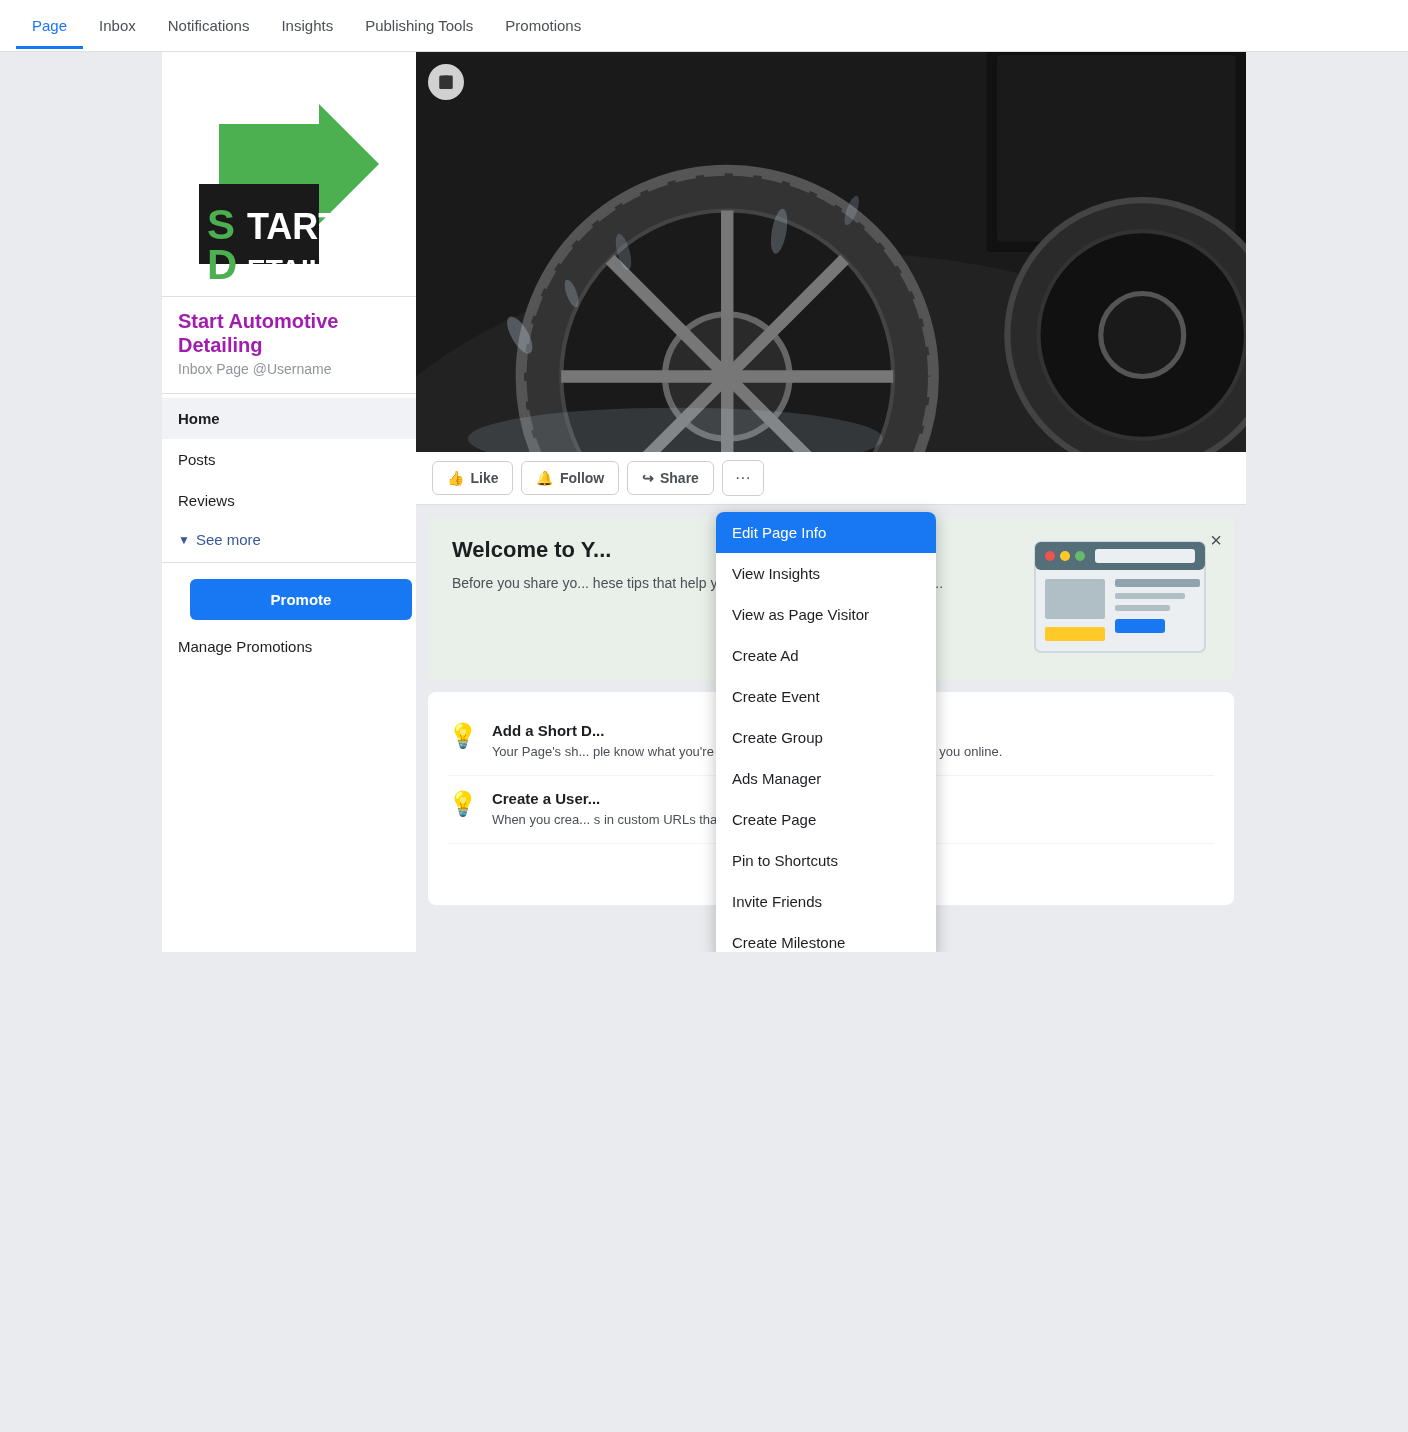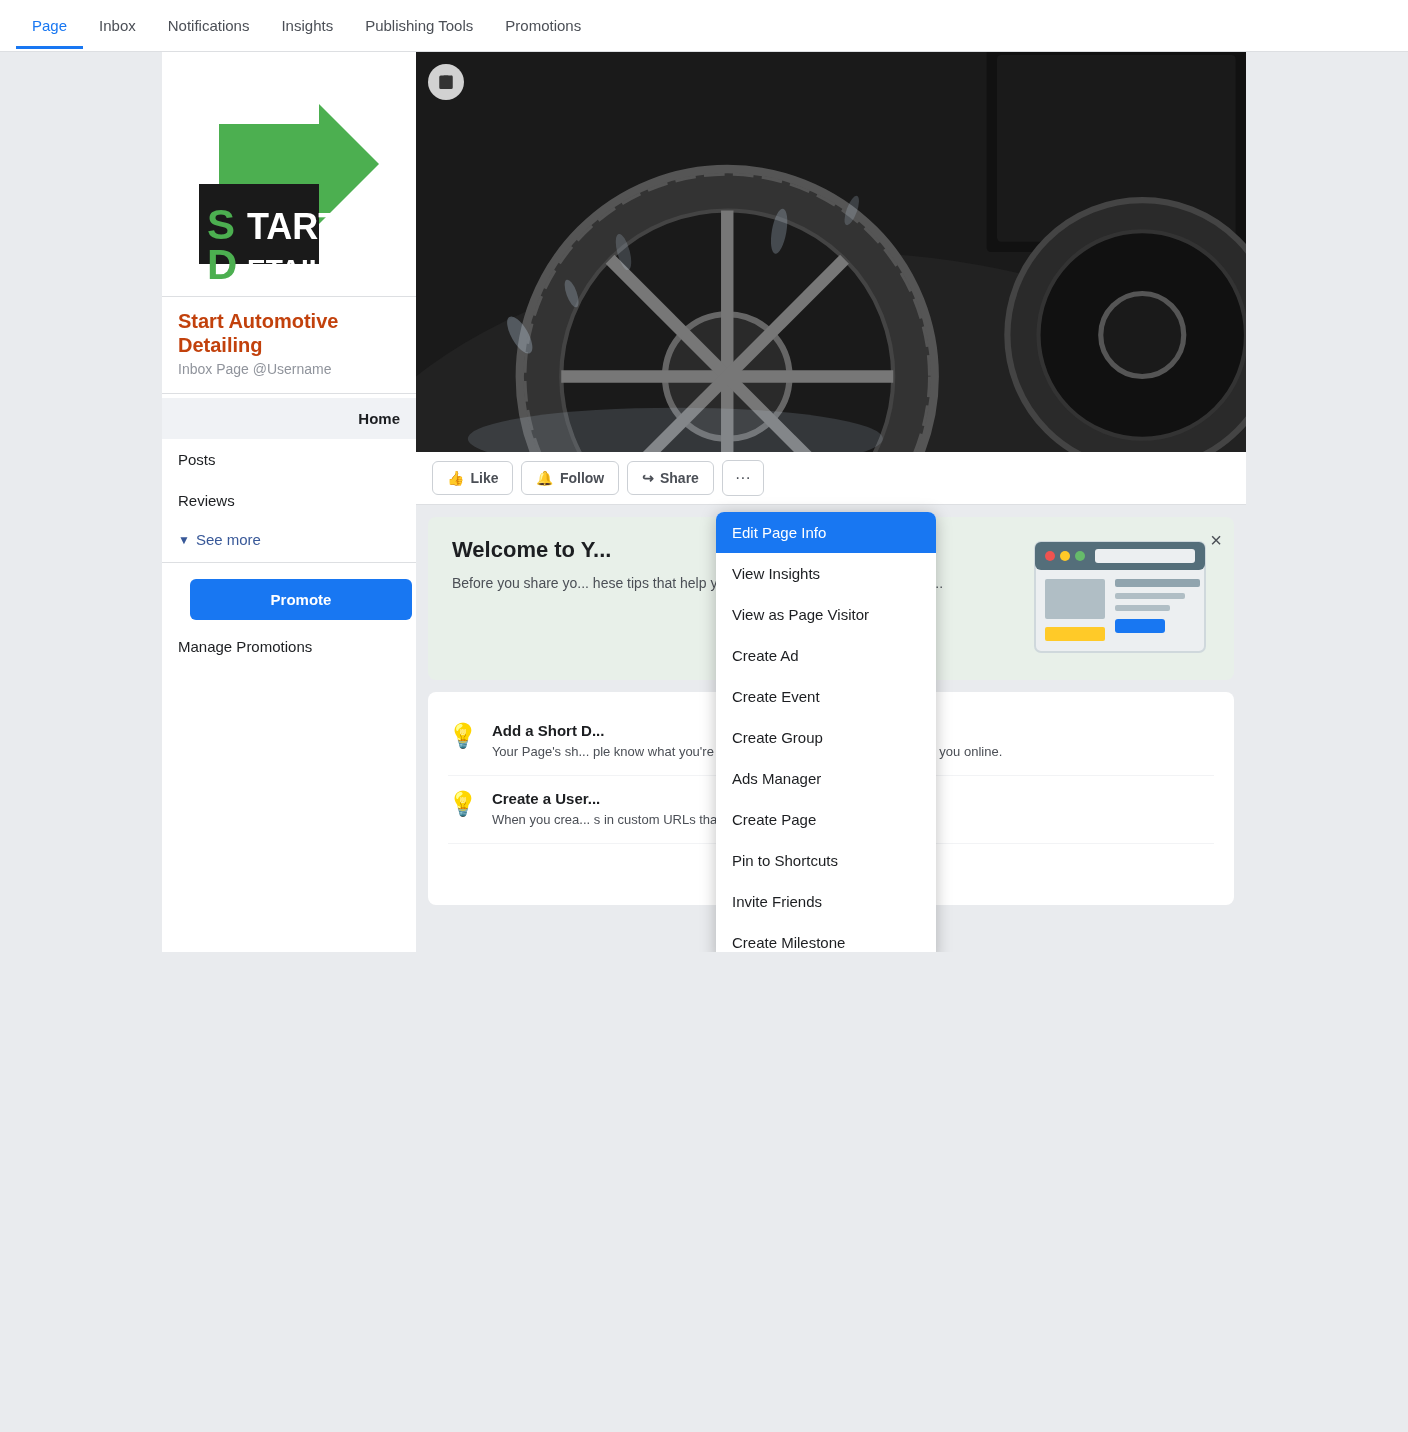--- a/index.html
+++ b/index.html
@@ -62,21 +62,21 @@
       align-items: center;
       justify-content: center;
       position: relative;
       overflow: hidden;
     }
 
     .page-name {
       padding: 12px 16px 4px;
       font-size: 20px;
       font-weight: 700;
-      color: #c2410c;
+      color: #a21caf;
       line-height: 1.2;
     }
 
     .page-username {
       padding: 0 16px 12px;
       font-size: 14px;
       color: #90949c;
     }
 
     .sidebar-divider {
@@ -85,21 +85,21 @@
       margin: 4px 0;
     }
 
     .sidebar-menu-item {
       padding: 12px 16px;
       font-size: 15px;
       color: #1c1e21;
       cursor: pointer;
       font-weight: 500;
     }
-    .sidebar-menu-item.active { background: #f0f2f5; font-weight: 600; text-align: right; }
+    .sidebar-menu-item.active { background: #f0f2f5; font-weight: 600; }
 
     .see-more-link {
       padding: 10px 16px;
       font-size: 15px;
       color: #385898;
       cursor: pointer;
       display: flex;
       align-items: center;
       gap: 6px;
     }

